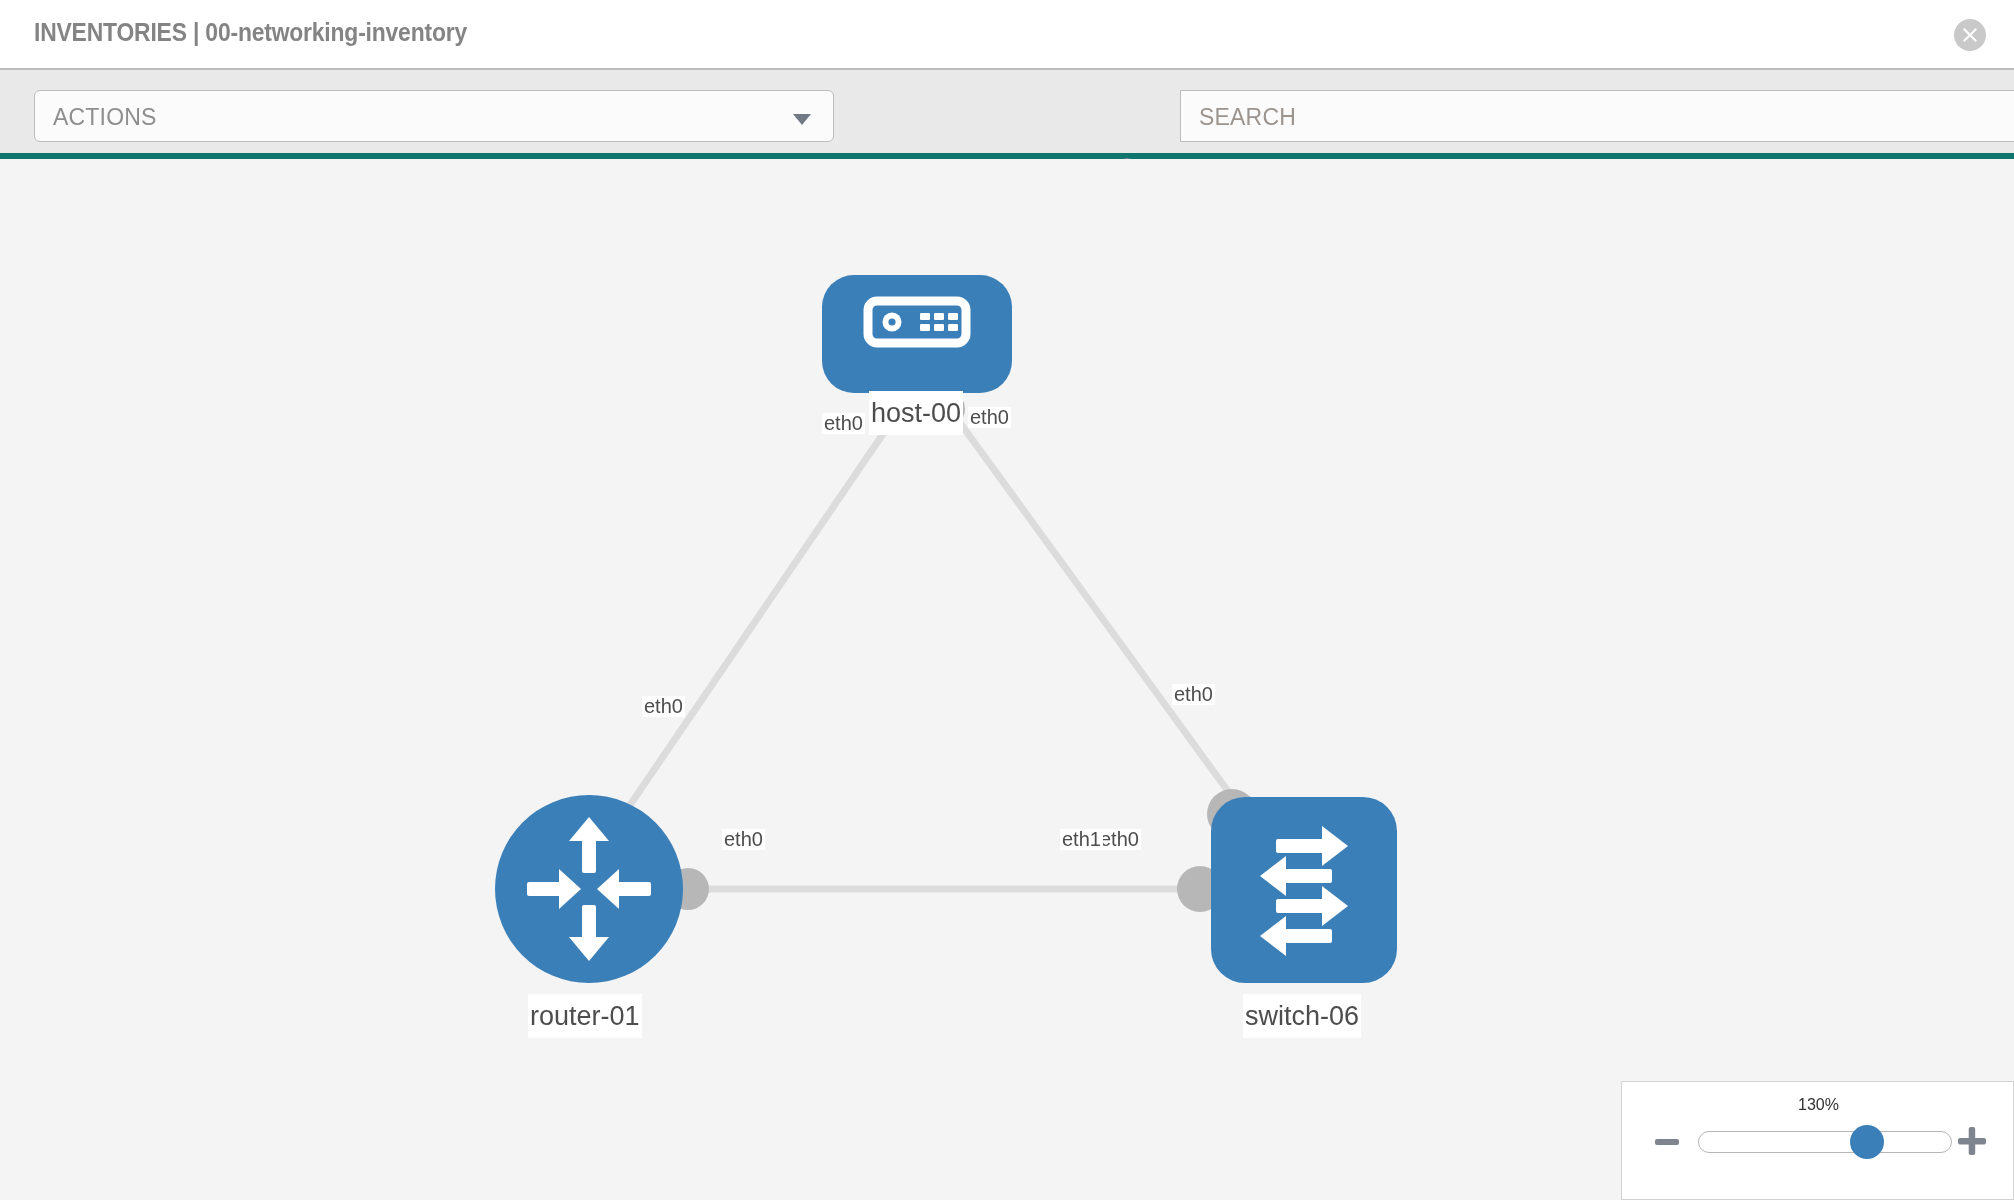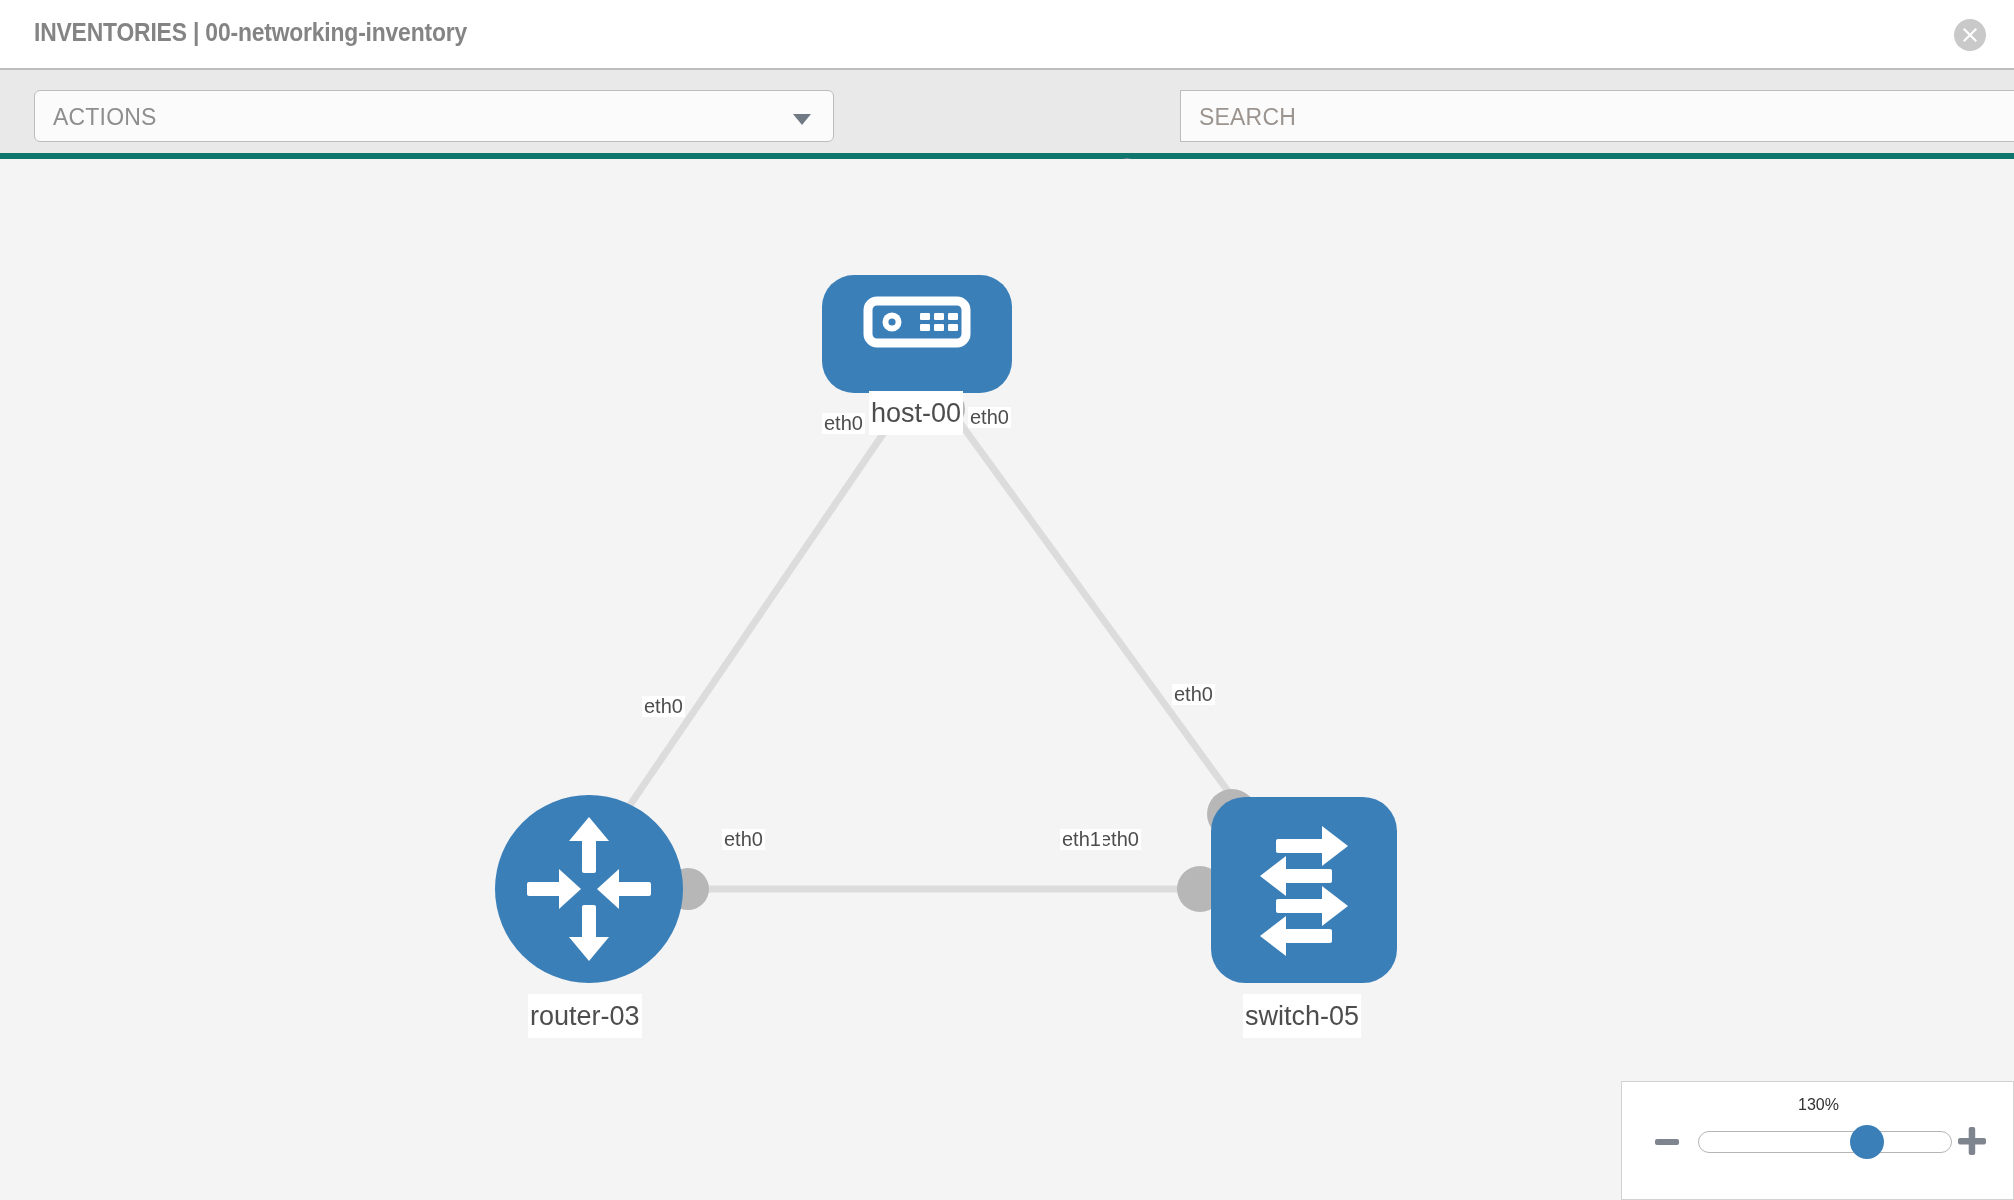--- a/index.html
+++ b/index.html
@@ -357,23 +357,23 @@
     <div class="port-label" style="left:642px; top:537px;">eth0</div>
 
     <div class="port-label" style="left:1172px; top:525px;">eth0</div>
 
     <div class="port-label" style="left:722px; top:670px;">eth0</div>
 
     <div class="port-label" style="left:1098px; top:670px;">eth0</div>
 
     <div class="port-label" style="left:1060px; top:670px;">eth1</div>
 
-    <div class="node-label" style="left:528px; top:835px;">router-03</div>
-
-    <div class="node-label" style="left:1243px; top:835px;">switch-05</div>
+    <div class="node-label" style="left:528px; top:835px;">router-01</div>
+
+    <div class="node-label" style="left:1243px; top:835px;">switch-06</div>
   </div>
 
   <div class="zoom-panel">
     <div class="zoom-value">130%</div>
 
     <div class="zoom-minus">
       <svg width="26" height="26" viewBox="0 0 26 26">
         <rect x="1" y="10" width="24" height="6" rx="2" fill="#7f858e"></rect>
       </svg>
     </div>

